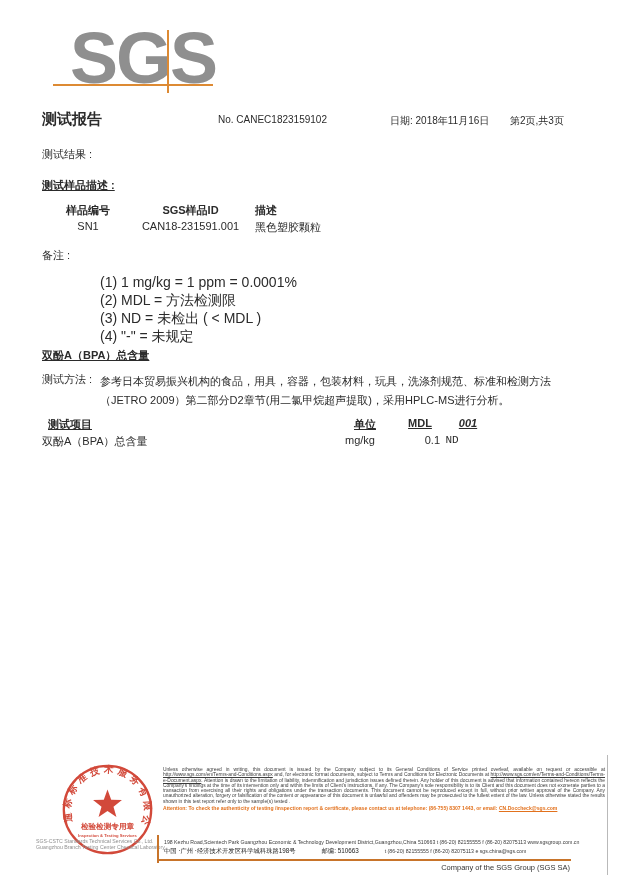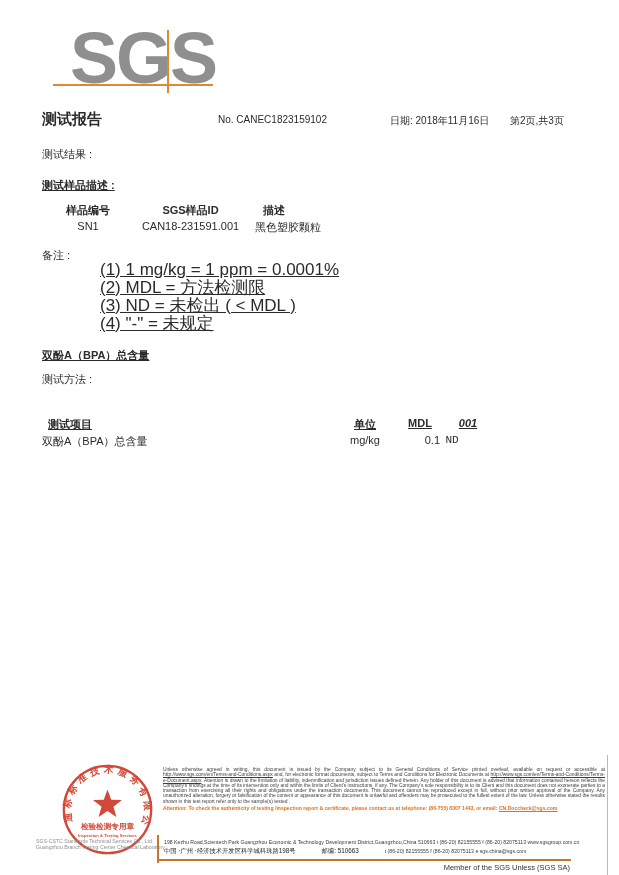--- a/index.html
+++ b/index.html
@@ -18,39 +18,39 @@
   .report-no{left:218px;} .report-date{left:390px;} .report-page{left:510px;}
 
   
   .txt{position:absolute;font-size:11px;color:#2b2b2b;}
   .bold{font-weight:bold;} .u{text-decoration:underline;} .ital{font-style:italic;}
   .results-heading{left:42px;top:147px;}
   .sample-heading{left:42px;top:178px;}
 
   .st-h1{left:42px;top:203px;width:92px;text-align:center;}
   .st-h2{left:138px;top:203px;width:105px;text-align:center;}
-  .st-h3{left:255px;top:203px;margin-left:8px;}
+  .st-h3{left:255px;top:203px;}
   .st-c1{left:42px;top:220px;width:92px;text-align:center;}
   .st-c2{left:138px;top:220px;width:105px;text-align:center;}
   .st-c3{left:255px;top:220px;}
 
   .notes-heading{left:42px;top:248px;}
-  .notes{position:absolute;left:100px;top:261px;font-size:17px;color:#2b2b2b;text-decoration:underline;}
+  .notes{position:absolute;left:100px;top:273px;font-size:14px;color:#2b2b2b;}
   .notes div{height:18px;line-height:18px;}
 
   .bpa-heading{left:42px;top:348px;}
   .method-label{left:42px;top:372px;}
   .method-text{left:100px;top:372px;width:466px;line-height:19px;}
 
   .rt-h1{left:48px;top:417px;}
   .rt-h2{left:345px;top:417px;width:40px;text-align:center;}
   .rt-h3{left:400px;top:417px;width:40px;text-align:center;}
   .rt-h4{left:448px;top:417px;width:40px;text-align:center;}
   .rt-c1{left:42px;top:434px;}
-  .rt-c2{left:345px;top:434px;width:40px;text-align:center;}
+  .rt-c2{left:345px;top:434px;width:40px;}
   .rt-c3{left:400px;top:434px;width:40px;text-align:right;}
   .rt-c4{left:432px;top:434px;width:40px;text-align:center;font-family:Liberation Mono, monospace;}
 
   
   .stamp{position:absolute;left:60px;top:762px;width:95px;height:95px;opacity:.92;}
   .stamp-ring{fill:none;stroke:#cf3a2a;stroke-width:2.4;}
   .stamp-ring-text{fill:#cf3a2a;font-size:10px;font-weight:bold;letter-spacing:4px;
                    font-family:"Liberation Sans",sans-serif;}
   .stamp-star{fill:#cf3a2a;}
   .stamp-title{fill:#cf3a2a;font-size:8px;font-weight:bold;}
@@ -104,20 +104,21 @@
   <div class="txt notes-heading">备注 :</div>
   <div class="notes">
     <div>(1) 1 mg/kg = 1 ppm = 0.0001%</div>
     <div>(2) MDL = 方法检测限</div>
     <div>(3) ND = 未检出 ( &lt; MDL )</div>
     <div>(4) "-" = 未规定</div>
   </div>
 
   <div class="txt bold u bpa-heading">双酚A（BPA）总含量</div>
   <div class="txt method-label">测试方法 :</div>
+  <div class="txt method-text">参考日本贸易振兴机构的食品，用具，容器，包装材料，玩具，洗涤剂规范、标准和检测方法（JETRO 2009）第二部分D2章节(用二氯甲烷超声提取)，采用HPLC-MS进行分析。</div>
 
   <div class="txt bold u rt-h1">测试项目</div>
   <div class="txt bold u rt-h2">单位</div>
   <div class="txt bold u rt-h3">MDL</div>
   <div class="txt bold u ital rt-h4">001</div>
   <div class="txt rt-c1">双酚A（BPA）总含量</div>
   <div class="txt rt-c2">mg/kg</div>
   <div class="txt rt-c3">0.1</div>
   <div class="txt rt-c4">ND</div>
 
@@ -146,14 +147,14 @@
   <div class="vline-right"></div>
   <div class="hline-orange"></div>
 
   <div class="addr-row1">198 Kezhu Road,Scientech Park Guangzhou Economic &amp; Technology Development District,Guangzhou,China 510663    t (86-20) 82155555    f (86-20) 82075113    www.sgsgroup.com.cn</div>
   <div class="addr-row2">
     <span>中国 ·广州 ·经济技术开发区科学城科珠路198号</span>
     <span class="addr-postal">邮编: 510663</span>
     <span class="addr-contact2">t (86-20) 82155555    f (86-20) 82075113    e  sgs.china@sgs.com</span>
   </div>
 
-  <div class="member">Member of the SGS Unless (SGS SA)</div>
+  <div class="member">Company of the SGS Group (SGS SA)</div>
 </div>
 
 </body></html>

